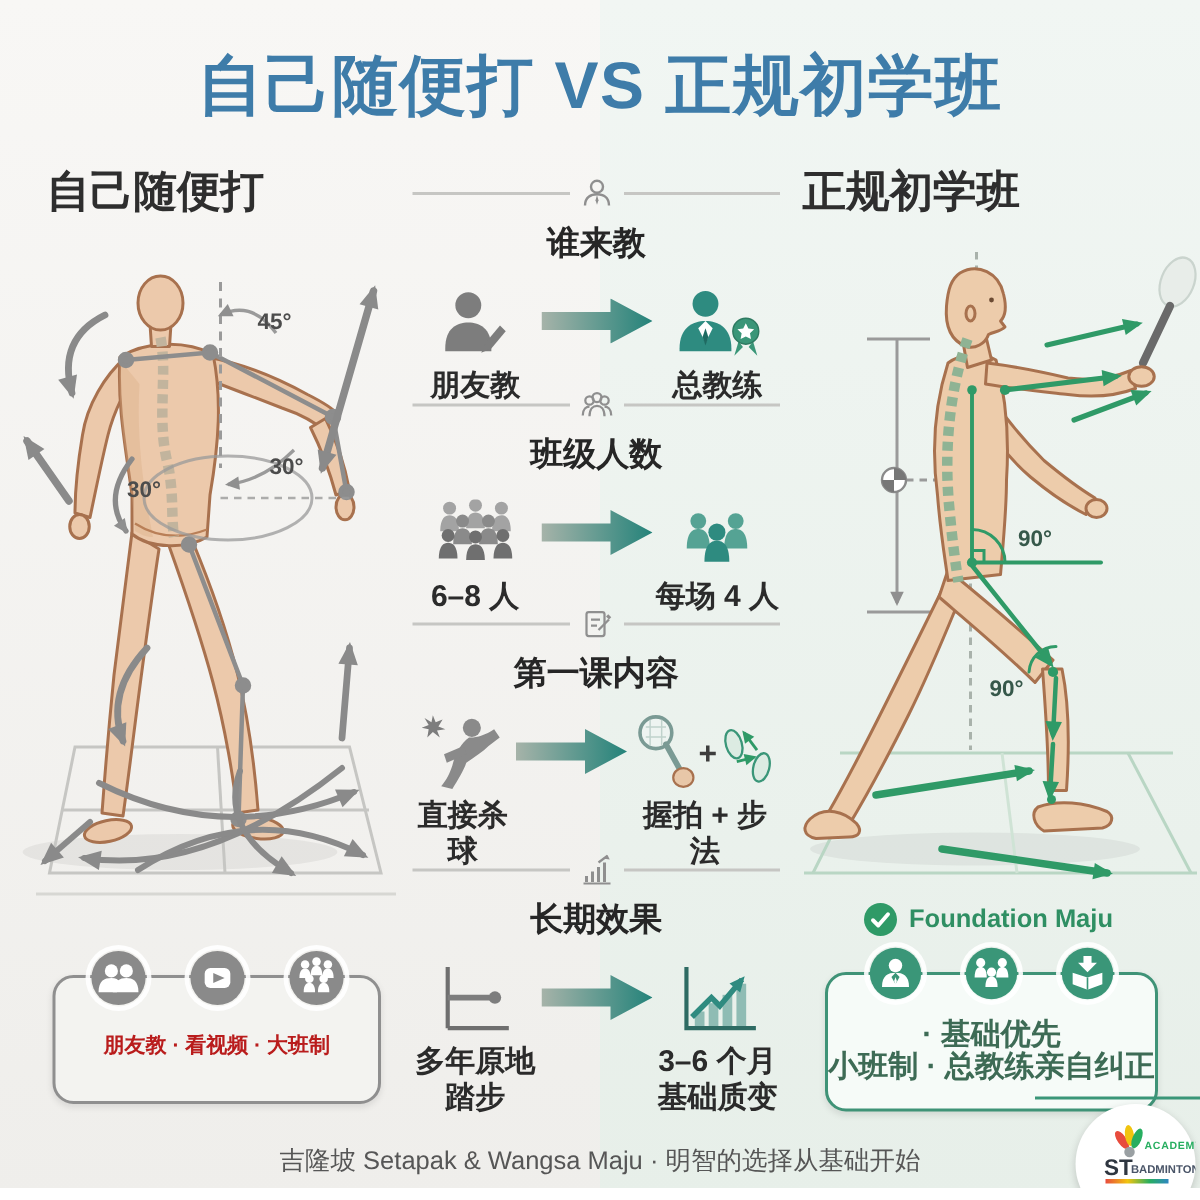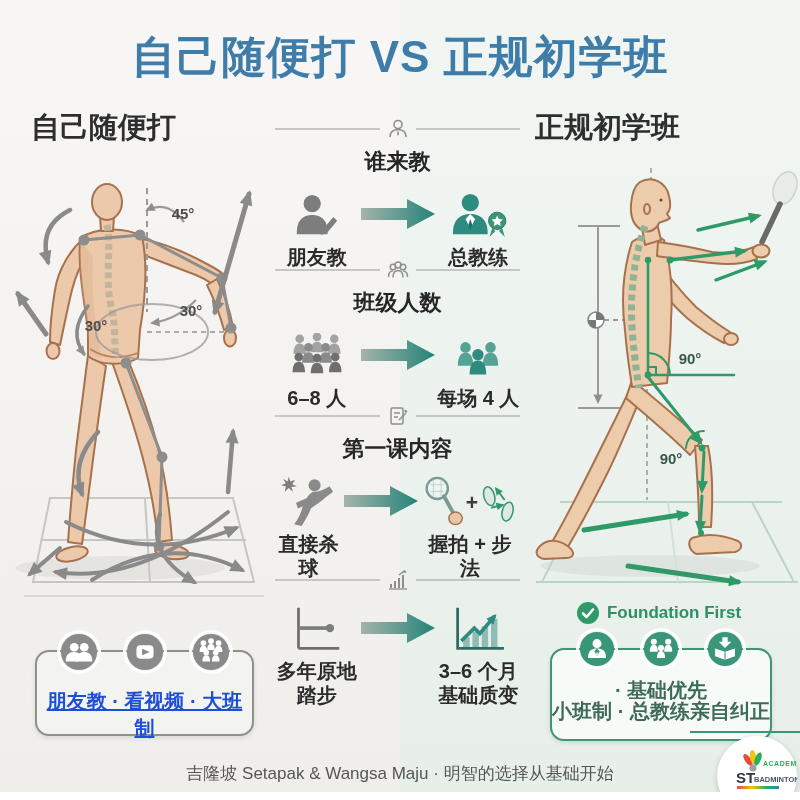--- a/index.html
+++ b/index.html
@@ -24,21 +24,21 @@
   .comp-cell{flex:1;display:flex;flex-direction:column;align-items:center;gap:5px;}
   .comp-label{font-size:20px;font-weight:bold;color:#2b2b2b;text-align:center;line-height:1.2;}
   .comp-arrow{width:78px;display:flex;justify-content:center;margin-top:13px;}
   .icon-box{height:54px;display:flex;align-items:flex-end;justify-content:center;}
   .sum-box{position:absolute;border-radius:14px;box-shadow:0 2px 5px rgba(0,0,0,.10);}
   .sum-box.gray{left:35px;top:650px;width:215px;height:82px;background:#f3f3f0;border:2.5px solid #8f8f8f;}
   .sum-box.green{left:550px;top:648px;width:218px;height:89px;background:#f6fbf8;border:2.5px solid #3f9377;}
   .sum-icons{position:absolute;left:0;top:-19px;width:100%;display:flex;justify-content:center;gap:28px;}
   .circle-ic{border-radius:50%;box-shadow:0 0 0 3px rgba(255,255,255,.9);}
   .sum-text{position:absolute;left:0;width:100%;text-align:center;font-weight:bold;}
-  .gray .sum-text{top:36px;font-size:20px;color:#1d4ed8;text-decoration:underline;}
+  .gray .sum-text{top:36px;font-size:14px;color:#b91c1c;}
   .green .sum-text{top:30px;font-size:20px;color:#3d6b55;line-height:21px;}
   .badge{position:absolute;left:550px;top:602px;width:218px;display:flex;align-items:center;
     justify-content:center;gap:8px;font-size:17px;font-weight:bold;color:#2f8f63;}
   .caption{position:absolute;left:0;top:762px;width:800px;text-align:center;
     font-size:17px;color:#565656;}
   .logo-wrap{position:absolute;left:717px;top:736px;width:80px;height:80px;border-radius:50%;
     background:#ffffff;box-shadow:0 2px 6px rgba(0,0,0,.18);}
   .green-rule{position:absolute;left:690px;top:731px;width:110px;height:2px;background:#3a9678;}
   svg text{font-family:"Liberation Sans","DejaVu Sans",sans-serif;}
 </style>
@@ -403,20 +403,21 @@
             <path d="M8,19 L8,12"></path>
             <path d="M12,19 L12,9"></path>
             <path d="M16,19 L16,6"></path>
         </g>
         <path d="M12,6 L18,1.5" stroke="#8f8f8f" stroke-width="1.5" fill="none"></path>
         <polygon points="18,1 19.5,4 16,3.5" fill="#8f8f8f"></polygon>
         <path d="M2,20 L20,20" stroke="#8f8f8f" stroke-width="1.3"></path>
       </svg>
       <div class="line"></div>
     </div>
+    <div class="comp-category">长期效果</div>
     <div class="comp-row">
       <div class="comp-cell">
         <div class="icon-box">
           <svg width="54" height="50" viewBox="0 0 56 54">
             <path d="M8,4 L8,48" stroke="#6f6f6f" stroke-width="3" fill="none"></path>
             <path d="M8,48 L52,48" stroke="#6f6f6f" stroke-width="3" fill="none"></path>
             <path d="M8,26 L40,26" stroke="#7d7d7d" stroke-width="4" fill="none"></path>
             <circle cx="42" cy="26" r="4.5" fill="#7d7d7d"></circle>
           </svg>
         </div>
@@ -479,21 +480,21 @@
       </svg>
     </div>
     <div class="sum-text">朋友教 · 看视频 · 大班制</div>
   </div>
 
   <div class="badge">
     <svg width="22" height="22" viewBox="0 0 22 22">
       <circle cx="11" cy="11" r="11" fill="#2f9a67"></circle>
       <path d="M6,11.5 L9.5,15 L16,7.5" stroke="#ffffff" stroke-width="2.6" fill="none" stroke-linecap="round" stroke-linejoin="round"></path>
     </svg>
-    <span>Foundation First</span>
+    <span>Foundation Maju</span>
   </div>
 
   <div class="sum-box green">
     <div class="sum-icons">
       <svg class="circle-ic" width="36" height="36" viewBox="0 0 40 40">
         <circle cx="20" cy="20" r="19" fill="#3a9678"></circle>
         <circle cx="20" cy="14" r="5" fill="#ffffff"></circle>
         <path d="M10,30 C10,21.5 14.5,19.5 20,19.5 C25.5,19.5 30,21.5 30,30 z" fill="#ffffff"></path>
         <path d="M20,19.5 L17,22.5 L20,28 L23,22.5 z" fill="#3a9678"></path>
         <path d="M20,22.5 L19,25.5 L20,28.5 L21,25.5 z" fill="#ffffff"></path>

